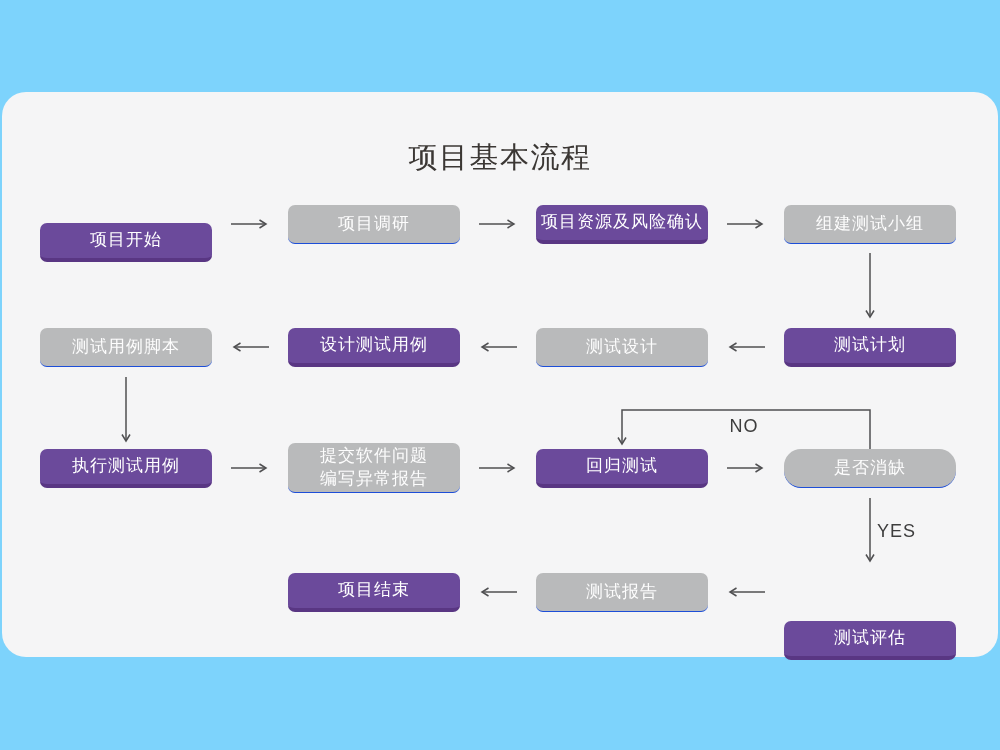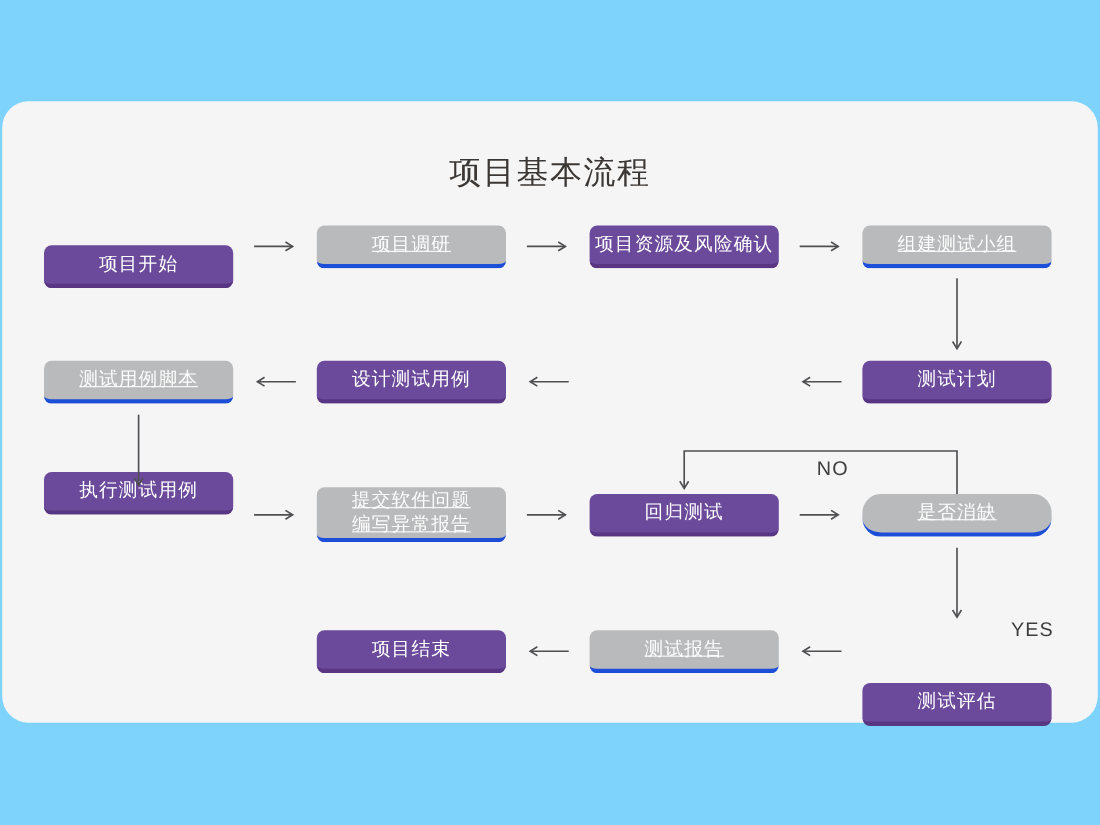--- a/index.html
+++ b/index.html
@@ -16,49 +16,50 @@
     font-size:29px; line-height:33px; letter-spacing:1.5px;
     color:#3b3734; font-weight:500;
   }
   .node {
     position:absolute; width:172px; height:39px; box-sizing:border-box;
     border-radius:7px; display:flex; align-items:center; justify-content:center;
     text-align:center; font-size:17px; letter-spacing:1px; line-height:1.3;
     white-space:pre-line; color:#ffffff;
   }
   .node.purple { background:#6b4a9b; border-bottom:4px solid #593683; }
-  .node.gray   { background:#b9babb; border-bottom:4px solid #1d4ed8; color:#fdfdfd;text-decoration:underline; }
+  .node.gray   { background:#b9babb; border-bottom:1px solid #1d4ed8; color:#fdfdfd; }
   .node.tall   { height:50px; }
   .edge-label {
     position:absolute; color:#3d3d3d; font-size:18px; letter-spacing:1px;
   }
-  .edge-label.no  { left:722px; top:416px; width:44px; text-align:center;margin-left:13px; }
-  .edge-label.yes { left:919px; top:521px;margin-top:41px; }
+  .edge-label.no  { left:722px; top:416px; width:44px; text-align:center; }
+  .edge-label.yes { left:877px; top:521px; }
   svg.arrows { position:absolute; left:0; top:0; pointer-events:none; }
   svg.arrows line, svg.arrows path { stroke:#4f4f51; stroke-width:1.5; fill:none; }
 </style>
 </head>
 <body>
 
 <div class="stage">
 
   <div class="card"></div>
 
   <div class="title">项目基本流程</div>
 
   <div class="node purple" style="left:40px;  top:223px;">项目开始</div>
   <div class="node gray" style="left:288px; top:205px;">项目调研</div>
   <div class="node purple" style="left:536px; top:205px;">项目资源及风险确认</div>
   <div class="node gray" style="left:784px; top:205px;">组建测试小组</div>
 
   <div class="node gray" style="left:40px;  top:328px;">测试用例脚本</div>
   <div class="node purple" style="left:288px; top:328px;">设计测试用例</div>
+  <div class="node gray" style="left:536px; top:328px;">测试设计</div>
   <div class="node purple" style="left:784px; top:328px;">测试计划</div>
 
-  <div class="node purple" style="left:40px;  top:429px;">执行测试用例</div>
+  <div class="node purple" style="left:40px;  top:449px;">执行测试用例</div>
   <div class="node gray tall" style="left:288px; top:443px;">提交软件问题
 编写异常报告</div>
   <div class="node purple" style="left:536px; top:449px;">回归测试</div>
   <div class="node gray" style="left:784px; top:449px;border-radius:17px;">是否消缺</div>
 
   <div class="node purple" style="left:288px; top:573px;">项目结束</div>
   <div class="node gray" style="left:536px; top:573px;">测试报告</div>
   <div class="node purple" style="left:784px; top:573px;margin-top:48px;">测试评估</div>
 
   <div class="edge-label no">NO</div>

